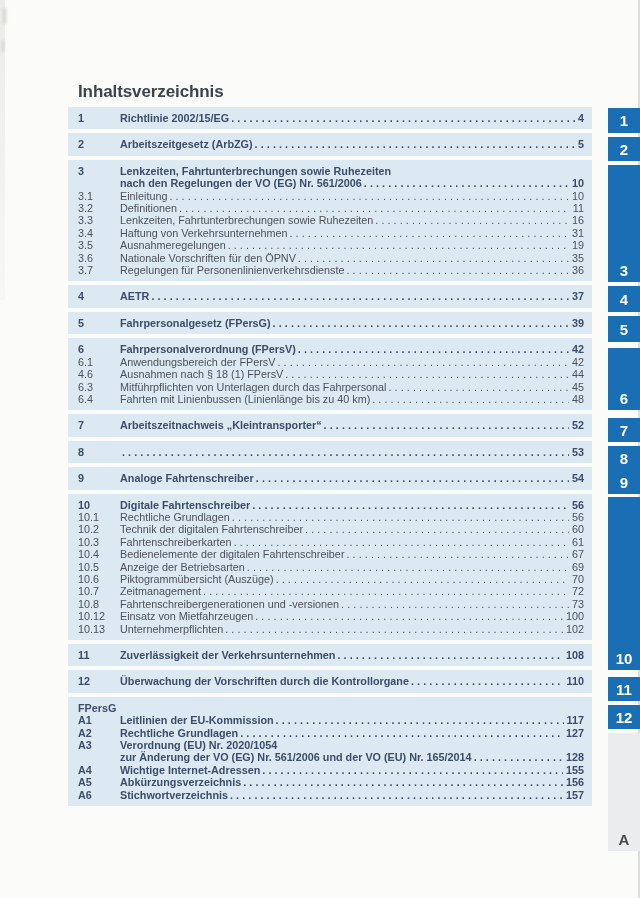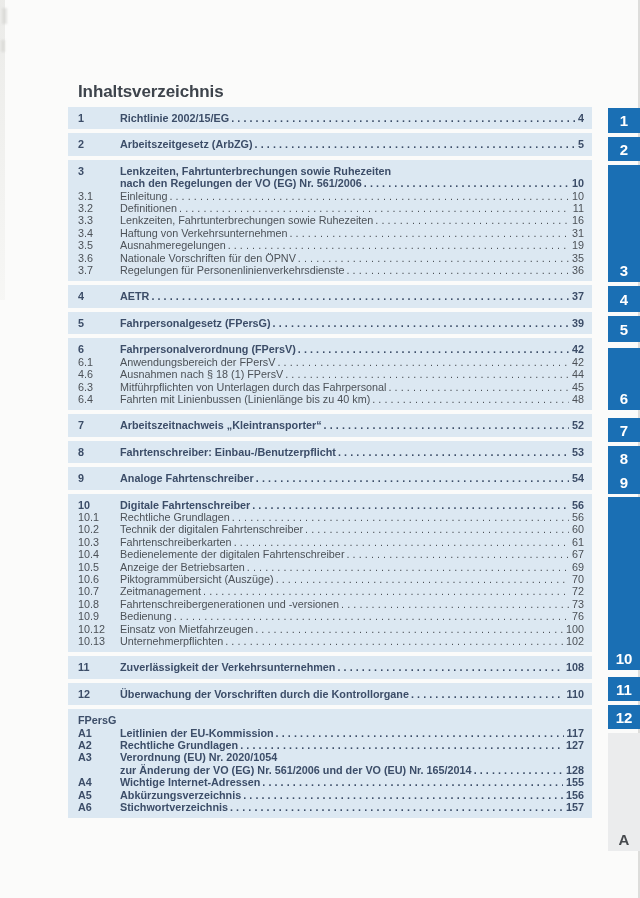--- a/index.html
+++ b/index.html
@@ -251,21 +251,20 @@
             <span class="pg">52</span>
           </div>
         </div>
       </div>
     </div>
     <div class="band">
       <div class="row bold">
         <span class="num">8</span>
         <div class="rlines">
           <div class="line">
-            <span class="t">Fahrtenschreiber: Einbau-/Benutzerpflicht</span>
             <span class="leader"></span>
             <span class="pg">53</span>
           </div>
         </div>
       </div>
     </div>
     <div class="band">
       <div class="row bold">
         <span class="num">9</span>
         <div class="rlines">
@@ -358,30 +357,20 @@
           </div>
         </div>
       </div>
       <div class="row">
         <span class="num">10.8</span>
         <div class="rlines">
           <div class="line">
             <span class="t">Fahrtenschreibergenerationen und -versionen</span>
             <span class="leader"></span>
             <span class="pg">73</span>
-          </div>
-        </div>
-      </div>
-      <div class="row">
-        <span class="num">10.9</span>
-        <div class="rlines">
-          <div class="line">
-            <span class="t">Bedienung</span>
-            <span class="leader"></span>
-            <span class="pg">76</span>
           </div>
         </div>
       </div>
       <div class="row">
         <span class="num">10.12</span>
         <div class="rlines">
           <div class="line">
             <span class="t">Einsatz von Mietfahrzeugen</span>
             <span class="leader"></span>
             <span class="pg">100</span>

